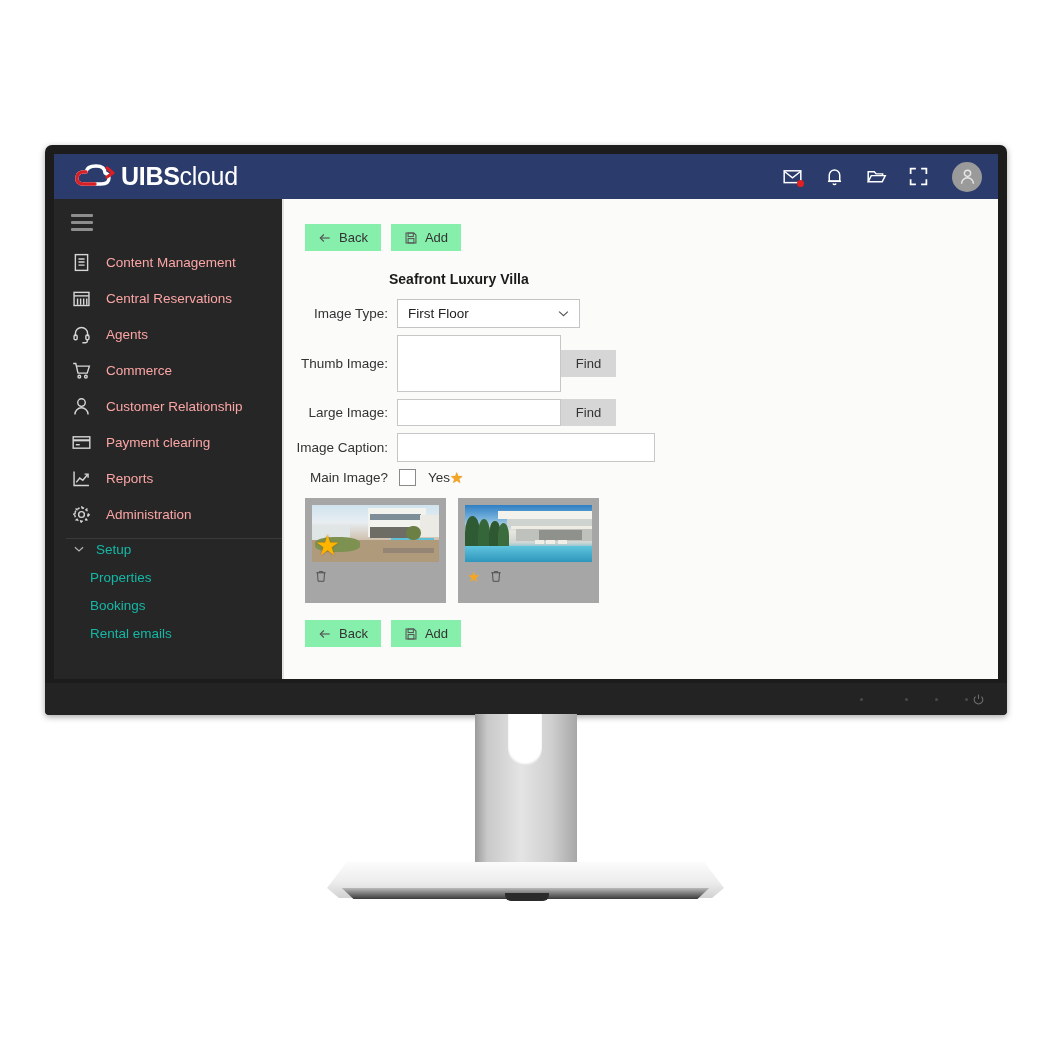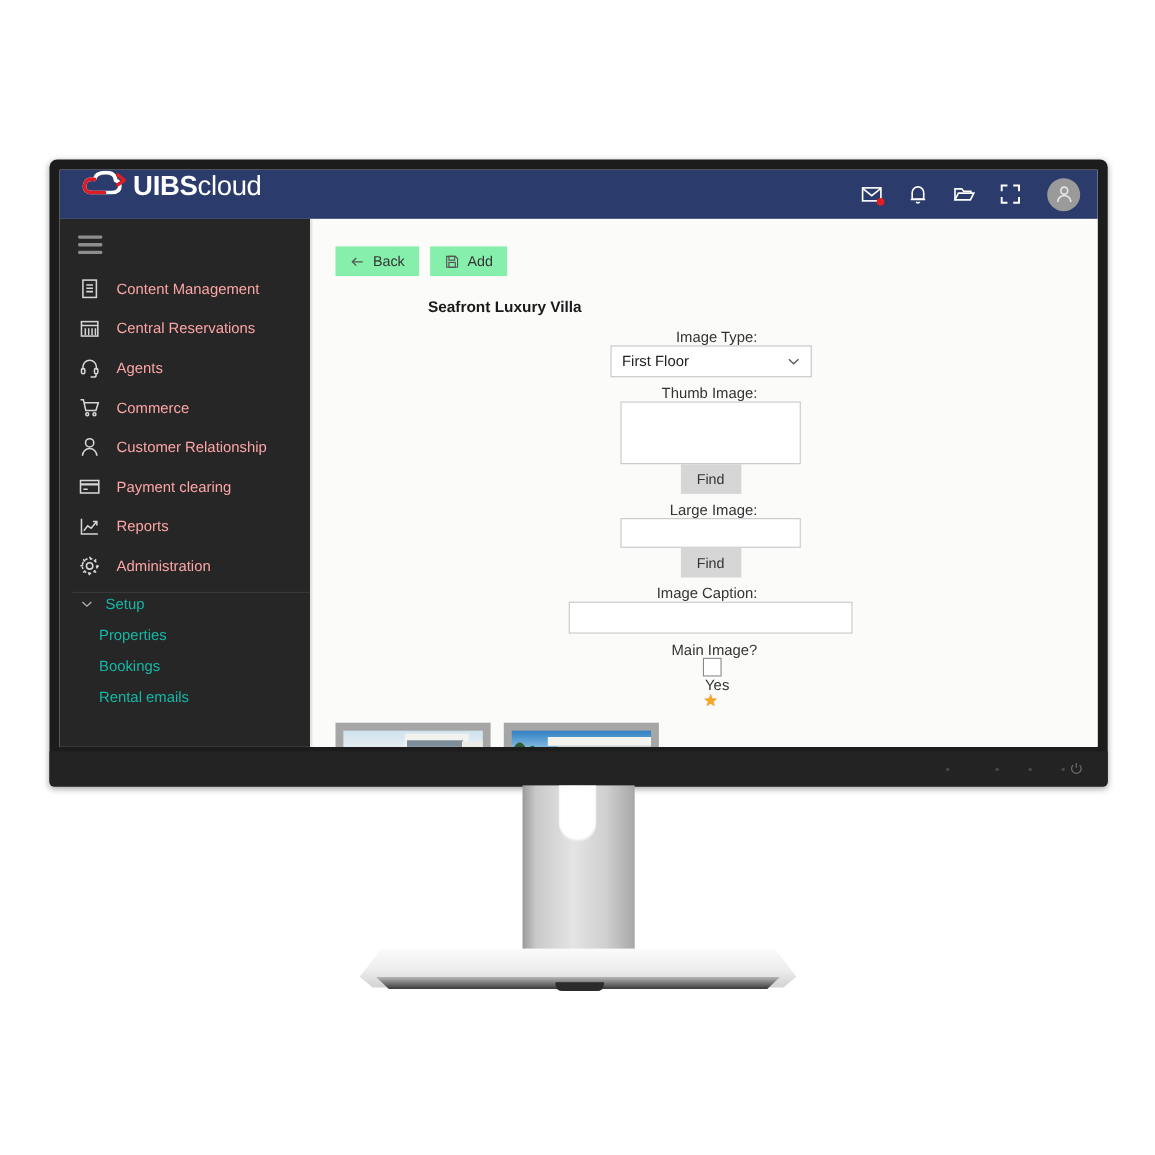--- a/index.html
+++ b/index.html
@@ -98,21 +98,21 @@
   #app-header {
     position: absolute;
     left: 0; top: 0;
     width: 944px; height: 45px;
     background: #2b3b6b;
     display: flex;
     align-items: center;
     justify-content: space-between;
   }
   #logo {
-    display: flex; 
+    display: flex; align-items: center;
     margin-left: 17px;
     height: 43px;
   }
   #logo-text {
     color: #ffffff;
     font-size: 25px;
     letter-spacing: -0.3px;
     margin-left: 6px;
     white-space: nowrap;
   }
@@ -244,21 +244,20 @@
 
   #form {
     margin: 12px 0 0 10px;
     font-size: 13.5px;
     color: #333;
   }
   .frow {
     display: flex;
     align-items: center;
     margin-bottom: 7px;
-    flex-direction: column;
   }
   .flabel {
     width: 103px;
     text-align: right;
     padding-right: 9px;
     color: #333;
     white-space: nowrap;
   }
   .fselect {
     width: 183px; height: 29px;

